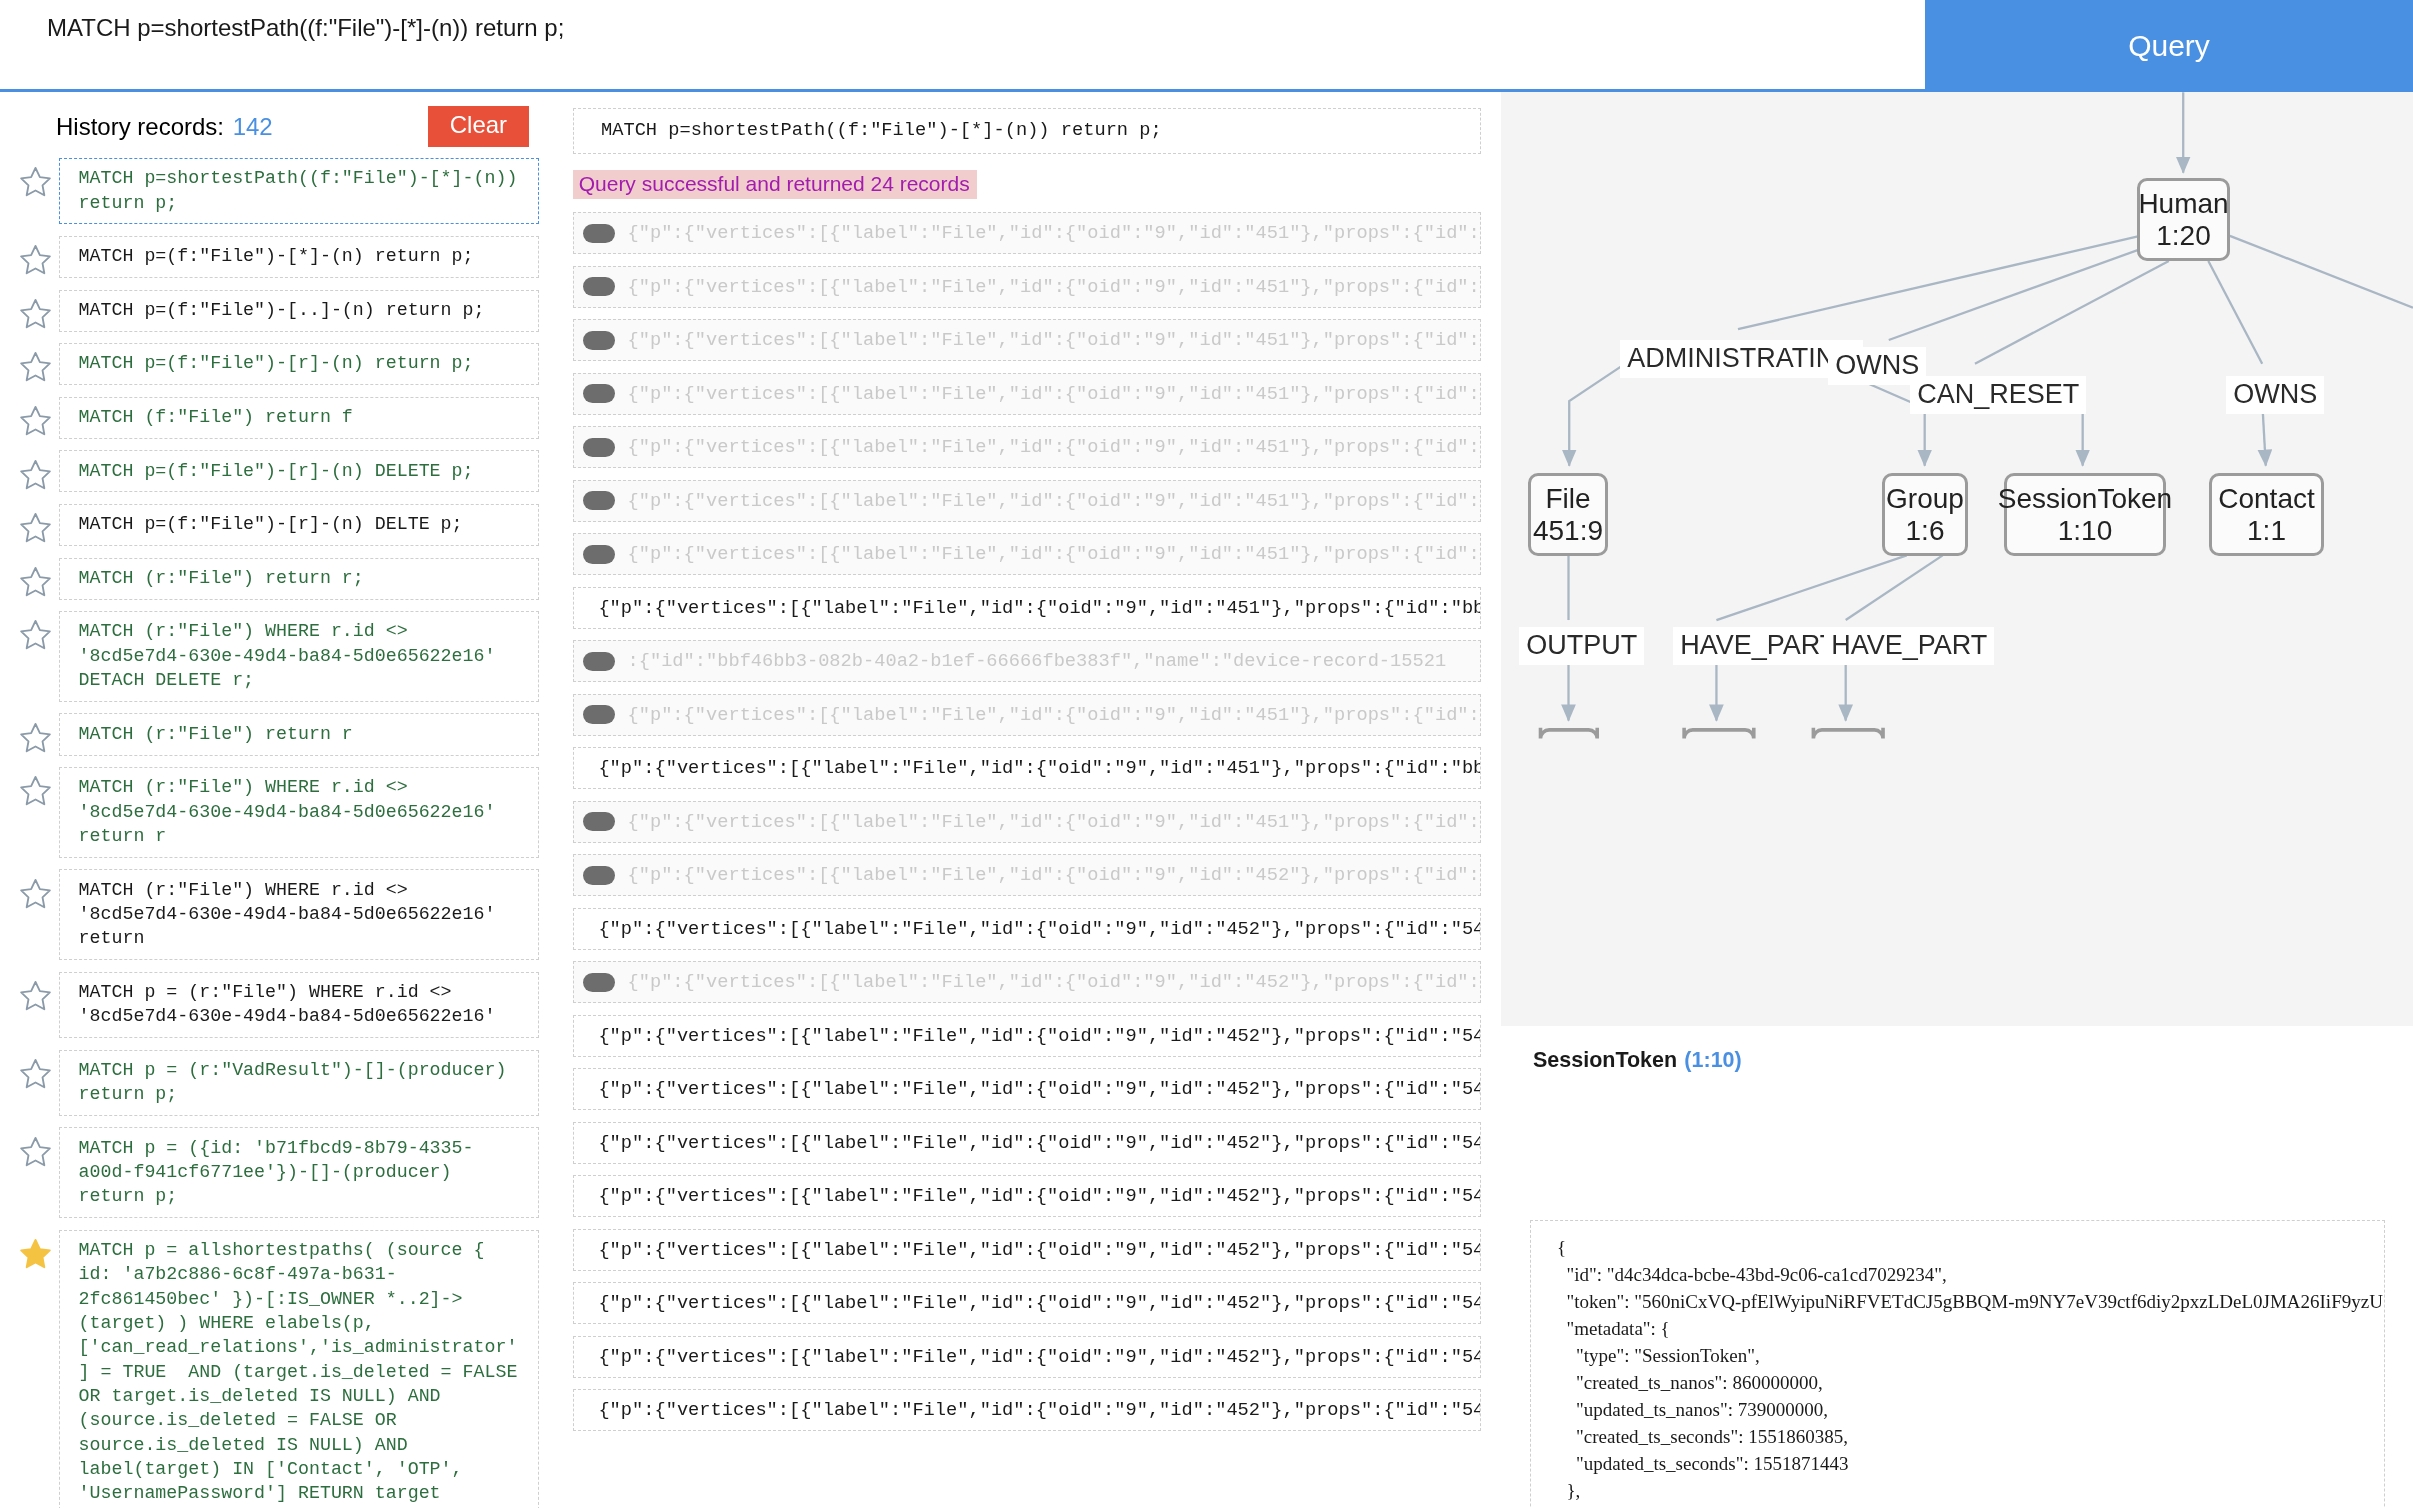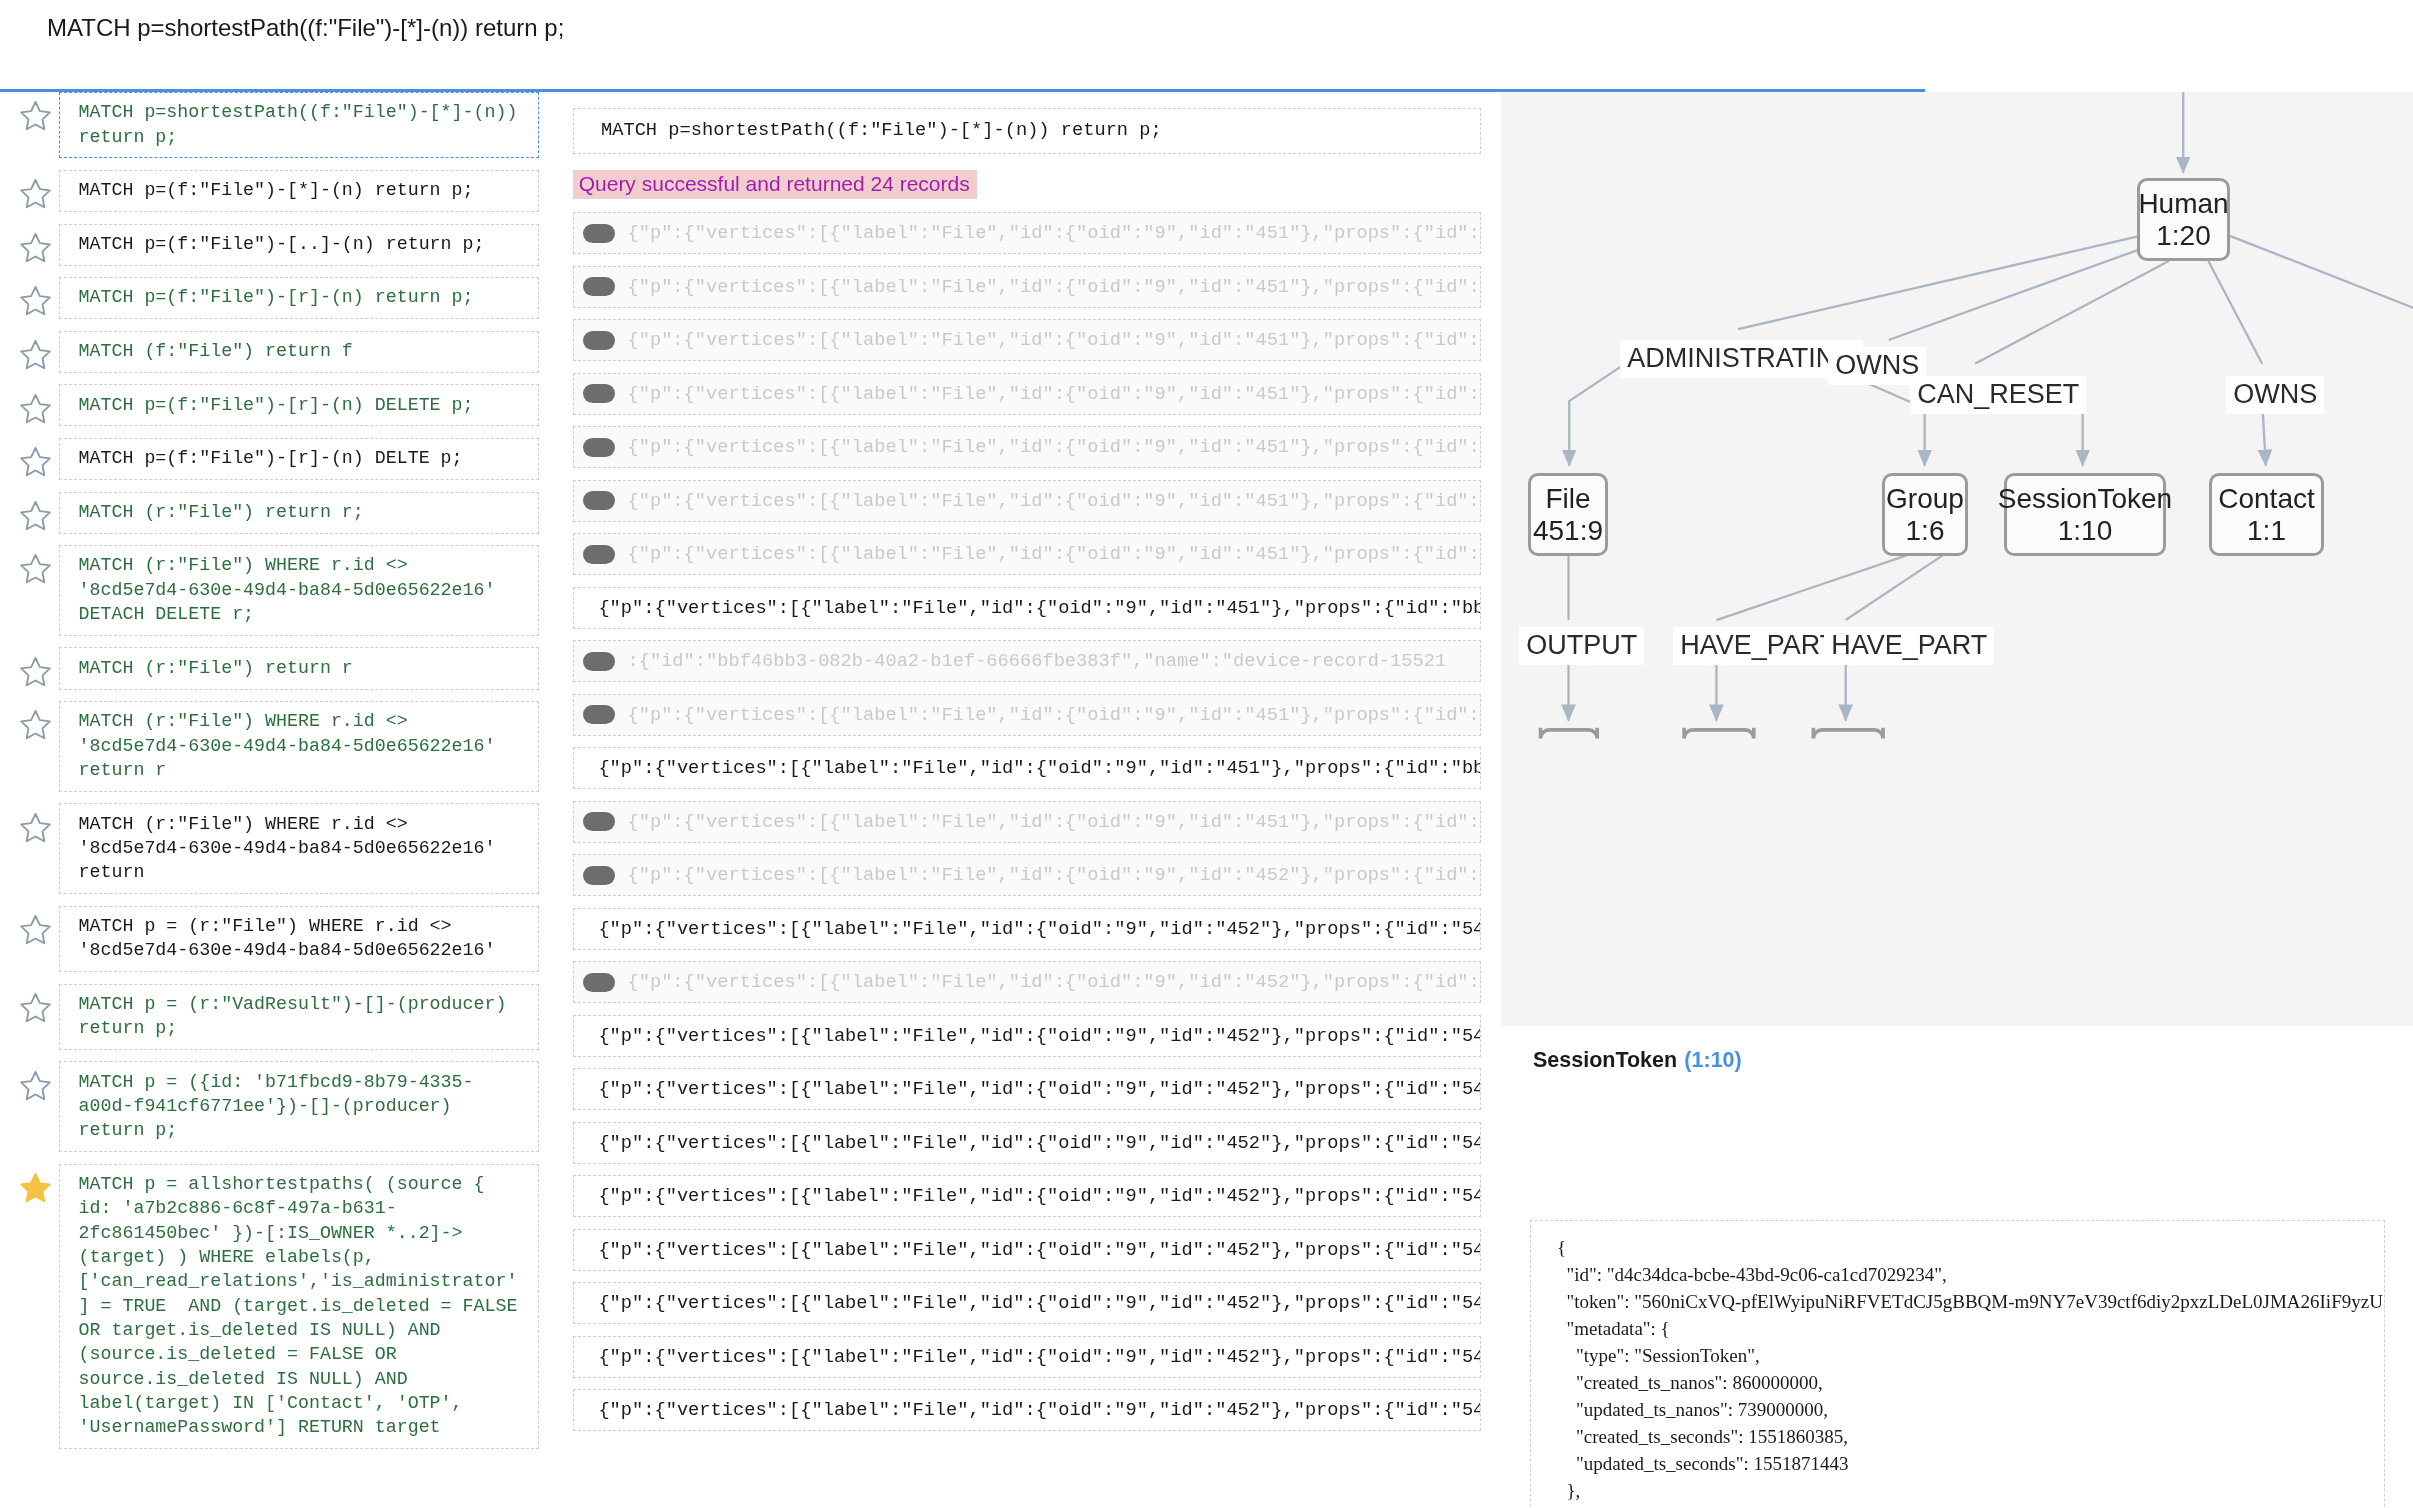--- a/index.html
+++ b/index.html
@@ -232,23 +232,29 @@
     overflow: hidden;
   }
 </style>
 </head>
 <body>
 
 <div class="app">
 
   <div class="topbar">
     <textarea class="query-editor" placeholder="Enter query..." style="">MATCH p=shortestPath((f:"File")-[*]-(n)) return p;</textarea>
+    <div class="query-btn">Query</div>
   </div>
 
   <div class="history-panel">
+    <div class="history-head">
+      <span class="history-label">History records:</span>
+      <span class="history-count">142</span>
+      <button class="clear-btn">Clear</button>
+    </div>
     <div class="history-list" id="history-list">
         <div class="hist-item active">
           <span class="star">
             <svg viewBox="0 0 46 46">
               <polygon points="23,4 29.1,16.8 43,18.7 32.8,28.4 35.3,42.2 23,35.6 10.7,42.2 13.2,28.4 3,18.7 16.9,16.8" fill="none" stroke="#8a9aa8" stroke-width="2.6" stroke-linejoin="round"></polygon>
             </svg>
           </span>
           <div class="hist-text">MATCH p=shortestPath((f:"File")-[*]-(n)) return p;</div>
         </div>
         <div class="hist-item">

